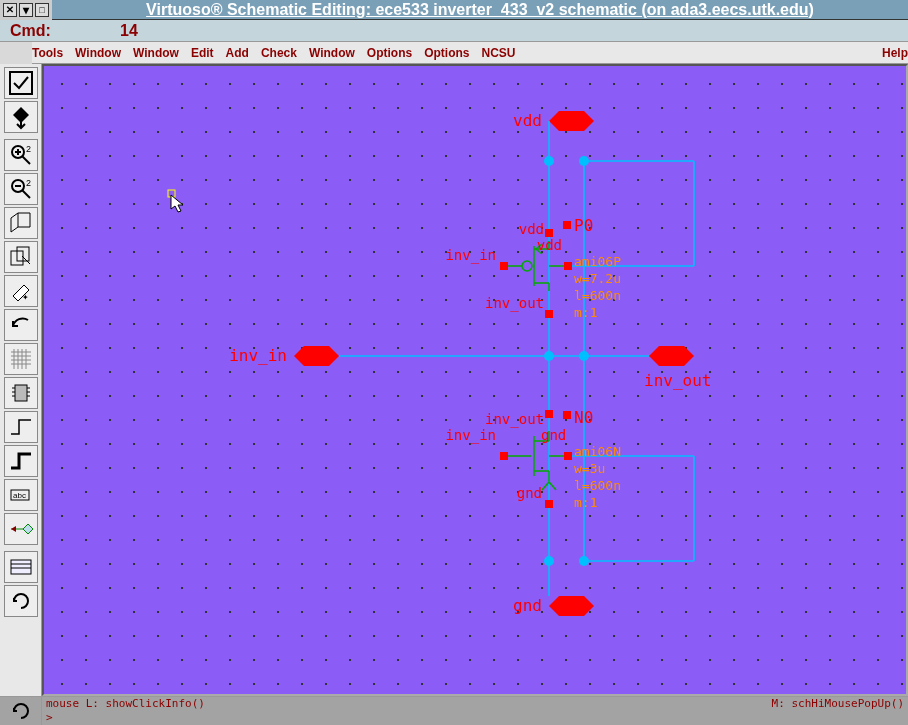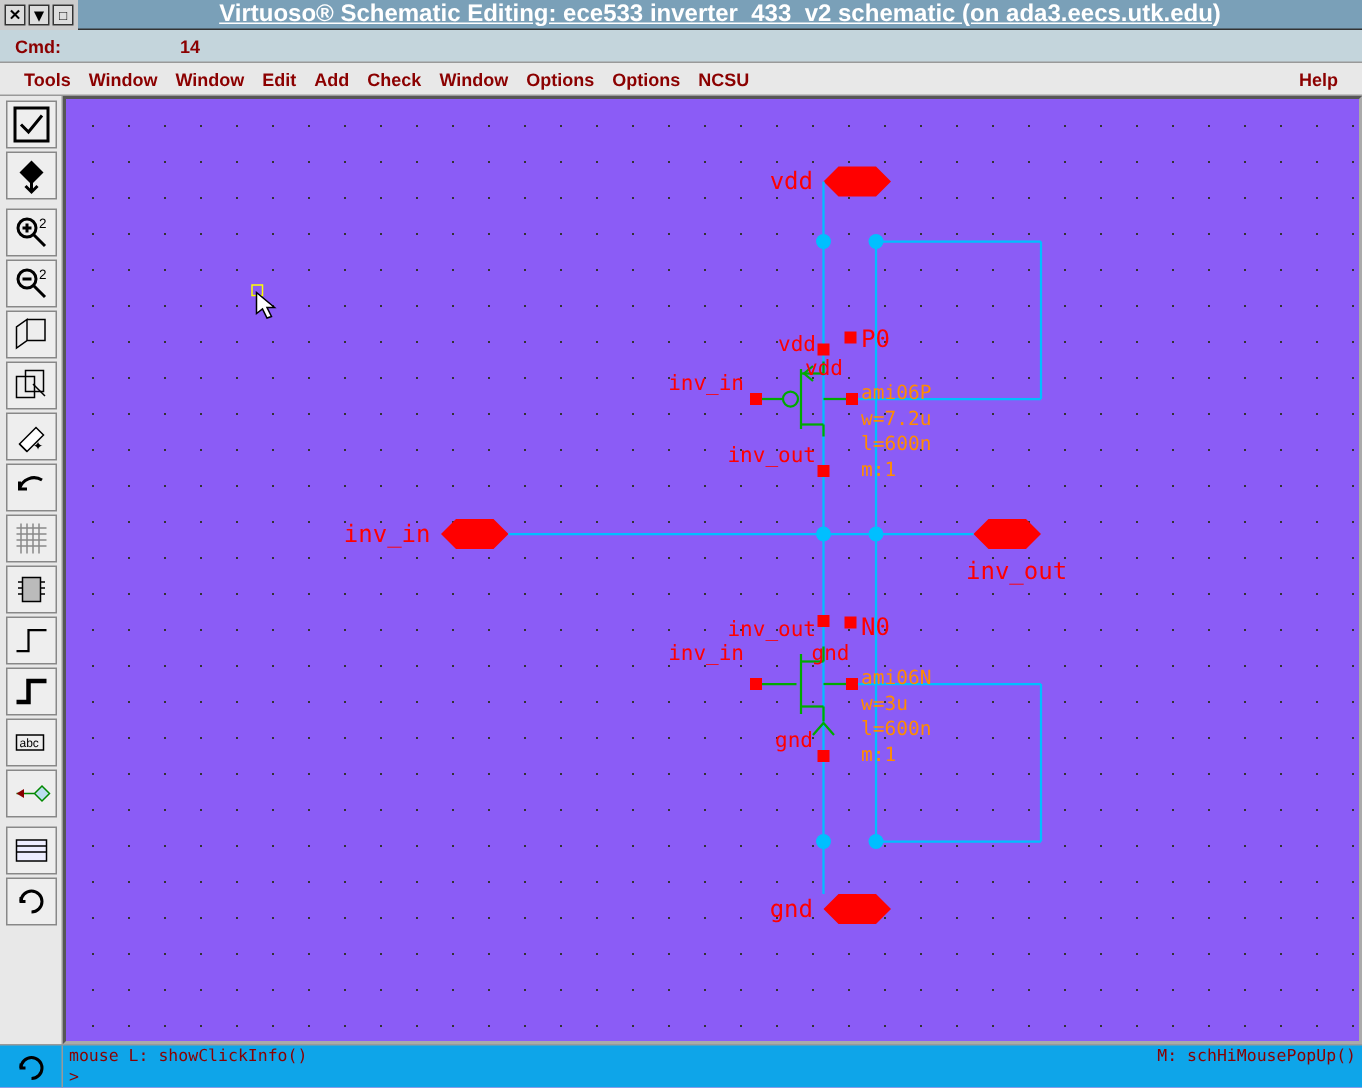--- a/index.html
+++ b/index.html
@@ -20,32 +20,33 @@
     display: flex; align-items: center; justify-content: center; font-size: 10px; font-weight: bold;
   }
   .wm-title {
     flex: 1; text-align: center; color: #fff; font-weight: bold; font-size: 16px;
     text-decoration: underline;
   }
 
   
   .status-bar {
     height: 22px; background: #c4d5dc; display: flex; align-items: center;
-    padding: 0 10px; color: #8b0000; font-weight: bold; font-size: 12px;
+    padding: 0 10px; color: #8b0000; font-weight: bold; font-size: 16px;
     border-bottom: 1px solid #999;
   }
   .status-cmd { width: 110px; }
   .status-sel { flex: 1; }
   .status-num { }
 
   
   .menu-bar {
     height: 22px; background: #e8e8e8; display: flex; align-items: center;
-    padding: 0 16px; gap: 12px; color: #8b0000; font-weight: bold; font-size: 12px;
+    padding: 0 0; gap: 12px; color: #8b0000; font-weight: bold; font-size: 12px;
     border-bottom: 1px solid #999;
+    margin-left: 32px;
   }
   .menu-bar .spacer { flex: 1; }
   .menu-item { cursor: default; }
 
   
   .main {
     display: flex; height: 632px;
   }
   .toolbar {
     width: 42px; background: #e8e8e8; border-right: 1px solid #999;
@@ -76,21 +77,21 @@
   .pin-label-orange { fill: #ff8c00; font-family: monospace; font-size: 13px; }
   .wire       { stroke: #00bfff; stroke-width: 1.5; fill: none; }
   .solder     { fill: #00bfff; }
   .dev-body   { stroke: #00aa00; stroke-width: 1.5; fill: none; }
   .red-sq     { fill: #ff0000; }
   .arrow      { stroke: #00aa00; stroke-width: 1.5; fill: none; }
   .cursor-box { stroke: #ffff00; stroke-width: 1; fill: none; }
 
   
   .info-area {
-    height: 29px; background: #0ea5e9; display: flex; align-items: flex-start;
+    height: 29px; background: #a3a3a3; display: flex; align-items: center;
     border-top: 1px solid #999;
   }
   .info-icon {
     width: 42px; height: 29px; border-right: 1px solid #999;
     display: flex; align-items: center; justify-content: center;
   }
   .info-lines {
     flex: 1; display: flex; flex-direction: column; padding: 0 4px;
     font-family: monospace; font-size: 11px; color: #8b0000;
   }

